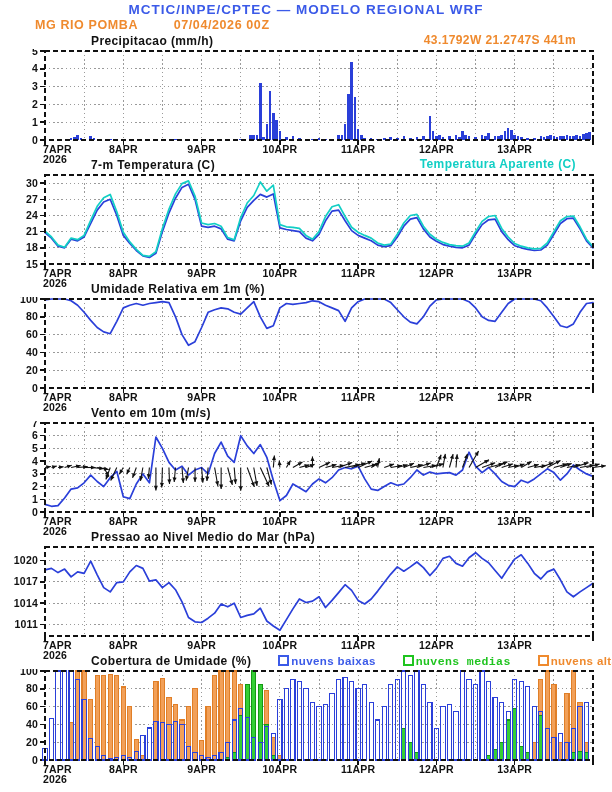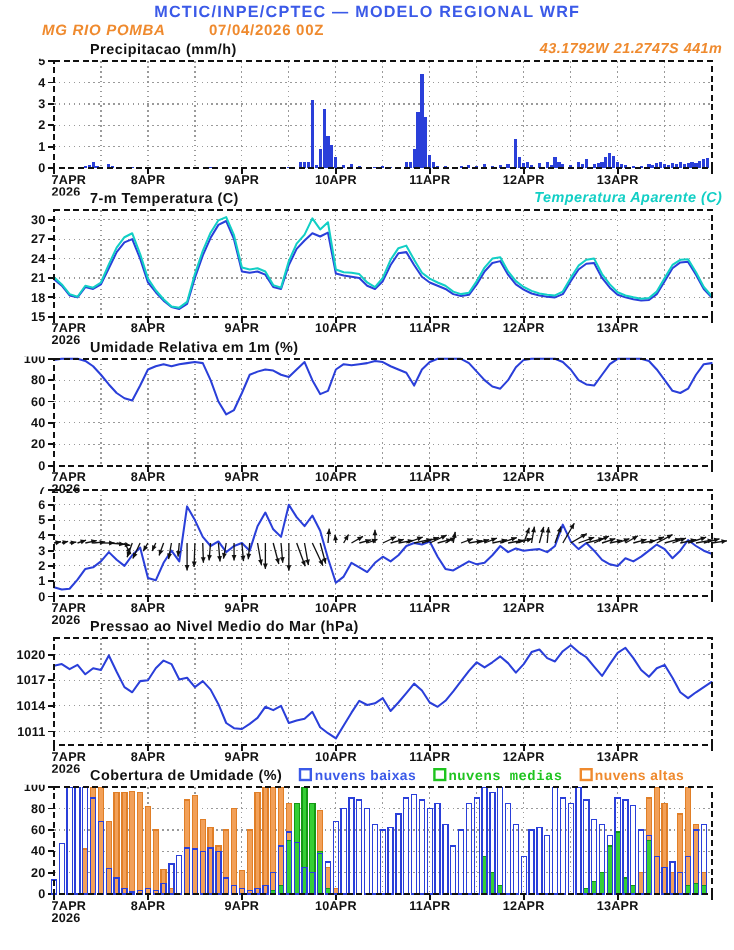--- a/index.html
+++ b/index.html
@@ -2,29 +2,29 @@
 <html><head>
 <meta charset="utf-8">
 <style>
   html,body{margin:0;padding:0;background:#fff;}
   body{width:612px;height:792px;overflow:hidden;}
   .page{position:relative;width:612px;height:580px;
         font-family:"Liberation Sans","DejaVu Sans",sans-serif;
         font-weight:bold;color:#111;}
   .hdr1{text-align:center;font-size:13.5px;letter-spacing:1px;padding-top:2px;height:16px;}
   .hdr2{font-size:12.5px;letter-spacing:.6px;height:16px;}
-  .station{margin-left:35px;font-style:italic;}
+  .station{margin-left:35px;}
   .run{margin-left:32px;text-align:center;}
-  .panel-head{position:relative;height:15px;font-size:12px;letter-spacing:.4px;white-space:nowrap;}
+  .panel-head{position:relative;height:15px;font-size:12px;letter-spacing:.4px;white-space:nowrap;padding-left:16px;}
   .ptitle{margin-left:75px;}
-  .head-right{position:absolute;right:10px;top:-1px;font-style:italic;}
+  .head-right{position:absolute;right:36px;top:-1px;}
   .chart{display:block;margin-bottom:-5px;}
   .chart.last{margin-bottom:0;}
   .tick{font:bold 10.5px "Liberation Sans","DejaVu Sans",sans-serif;fill:#111;letter-spacing:.2px;}
-  .legend-item{margin-left:14px;font-size:11.5px;}
+  .legend-item{margin-left:27px;font-size:11.5px;}
   .sw{display:inline-block;width:7px;height:7px;border:2px solid;background:#fff;margin-right:2px;vertical-align:-1px;}
   .c-blue{color:#3b5ae8;}.c-cyan{color:#12cfc5;text-align:right;}.c-orange{color:#ef8a2e;}.c-green{color:#1fc41f;font-family:Liberation Mono, monospace;}
   .b-blue{border-color:#3b5ae8;}.b-green{border-color:#1fc41f;}.b-orange{border-color:#ef8a2e;}
 </style>
 </head>
 <body>
 
 <div class="page">
 
   <div class="hdr1 c-blue">MCTIC/INPE/CPTEC — MODELO REGIONAL WRF</div>
@@ -275,20 +275,23 @@
       <text x="358.1428571428571" y="104" text-anchor="middle" class="tick">11APR</text>
       <line x1="436.42857142857144" y1="91" x2="436.42857142857144" y2="96" stroke="#111111" stroke-width="1.5" shape-rendering="crispEdges"></line>
       <text x="436.42857142857144" y="104" text-anchor="middle" class="tick">12APR</text>
       <line x1="514.7142857142857" y1="91" x2="514.7142857142857" y2="96" stroke="#111111" stroke-width="1.5" shape-rendering="crispEdges"></line>
       <text x="514.7142857142857" y="104" text-anchor="middle" class="tick">13APR</text>
       <line x1="593" y1="91" x2="593" y2="96" stroke="#111111" stroke-width="1.5" shape-rendering="crispEdges"></line>
       <polyline points="45.0,2.9 51.5,2.0 58.0,2.0 64.6,2.0 71.1,3.8 77.6,8.2 84.1,15.3 90.7,23.4 97.2,30.5 103.7,34.9 110.2,36.7 116.8,24.3 123.3,10.9 129.8,8.2 136.3,6.5 142.9,8.2 149.4,6.5 155.9,5.6 162.4,4.7 169.0,5.6 175.5,19.8 182.0,37.6 188.5,48.3 195.0,44.7 201.6,30.5 208.1,15.3 214.6,12.7 221.1,10.9 227.7,11.8 234.2,15.3 240.7,17.1 247.2,10.9 253.8,4.7 260.3,19.8 266.8,31.4 273.3,28.7 279.9,10.9 286.4,6.5 292.9,7.3 299.4,6.5 306.0,5.6 312.5,3.8 319.0,4.7 325.5,8.2 332.0,10.9 338.6,13.6 345.1,24.3 351.6,10.9 358.1,4.7 364.7,2.0 371.2,2.0 377.7,2.0 384.2,2.0 390.8,5.6 397.3,12.7 403.8,19.8 410.3,25.1 416.9,26.9 423.4,19.8 429.9,9.1 436.4,2.9 443.0,2.0 449.5,2.0 456.0,2.0 462.5,2.0 469.0,4.7 475.6,10.9 482.1,19.8 488.6,23.4 495.1,24.3 501.7,15.3 508.2,6.5 514.7,2.0 521.2,2.0 527.8,2.0 534.3,2.0 540.8,3.8 547.3,10.9 553.9,19.8 560.4,28.7 566.9,30.5 573.4,26.9 580.0,15.3 586.5,6.5 593.0,5.6" fill="none" stroke="#2a3fd9" stroke-width="1.7" stroke-linejoin="round" stroke-linecap="round"></polyline>
       <rect x="45" y="2" width="548" height="89" fill="none" stroke="#111111" stroke-width="1.6" stroke-dasharray="5 3" shape-rendering="crispEdges"></rect>
     </svg>
 
+  <div class="panel-head">
+    <span class="ptitle">Vento em 10m (m/s)</span>
+  </div>
   <svg class="chart" width="612" height="114" viewBox="0 0 612 114">
       <line x1="84.14285714285714" y1="2" x2="84.14285714285714" y2="91" stroke="#9a9a9a" stroke-width="1" stroke-dasharray="1.3 2.8" shape-rendering="crispEdges"></line>
       <line x1="123.28571428571428" y1="2" x2="123.28571428571428" y2="91" stroke="#9a9a9a" stroke-width="1" stroke-dasharray="1.3 2.8" shape-rendering="crispEdges"></line>
       <line x1="162.42857142857142" y1="2" x2="162.42857142857142" y2="91" stroke="#9a9a9a" stroke-width="1" stroke-dasharray="1.3 2.8" shape-rendering="crispEdges"></line>
       <line x1="201.57142857142856" y1="2" x2="201.57142857142856" y2="91" stroke="#9a9a9a" stroke-width="1" stroke-dasharray="1.3 2.8" shape-rendering="crispEdges"></line>
       <line x1="240.71428571428572" y1="2" x2="240.71428571428572" y2="91" stroke="#9a9a9a" stroke-width="1" stroke-dasharray="1.3 2.8" shape-rendering="crispEdges"></line>
       <line x1="279.85714285714283" y1="2" x2="279.85714285714283" y2="91" stroke="#9a9a9a" stroke-width="1" stroke-dasharray="1.3 2.8" shape-rendering="crispEdges"></line>
       <line x1="319" y1="2" x2="319" y2="91" stroke="#9a9a9a" stroke-width="1" stroke-dasharray="1.3 2.8" shape-rendering="crispEdges"></line>
       <line x1="358.1428571428571" y1="2" x2="358.1428571428571" y2="91" stroke="#9a9a9a" stroke-width="1" stroke-dasharray="1.3 2.8" shape-rendering="crispEdges"></line>
       <line x1="397.28571428571433" y1="2" x2="397.28571428571433" y2="91" stroke="#9a9a9a" stroke-width="1" stroke-dasharray="1.3 2.8" shape-rendering="crispEdges"></line>

